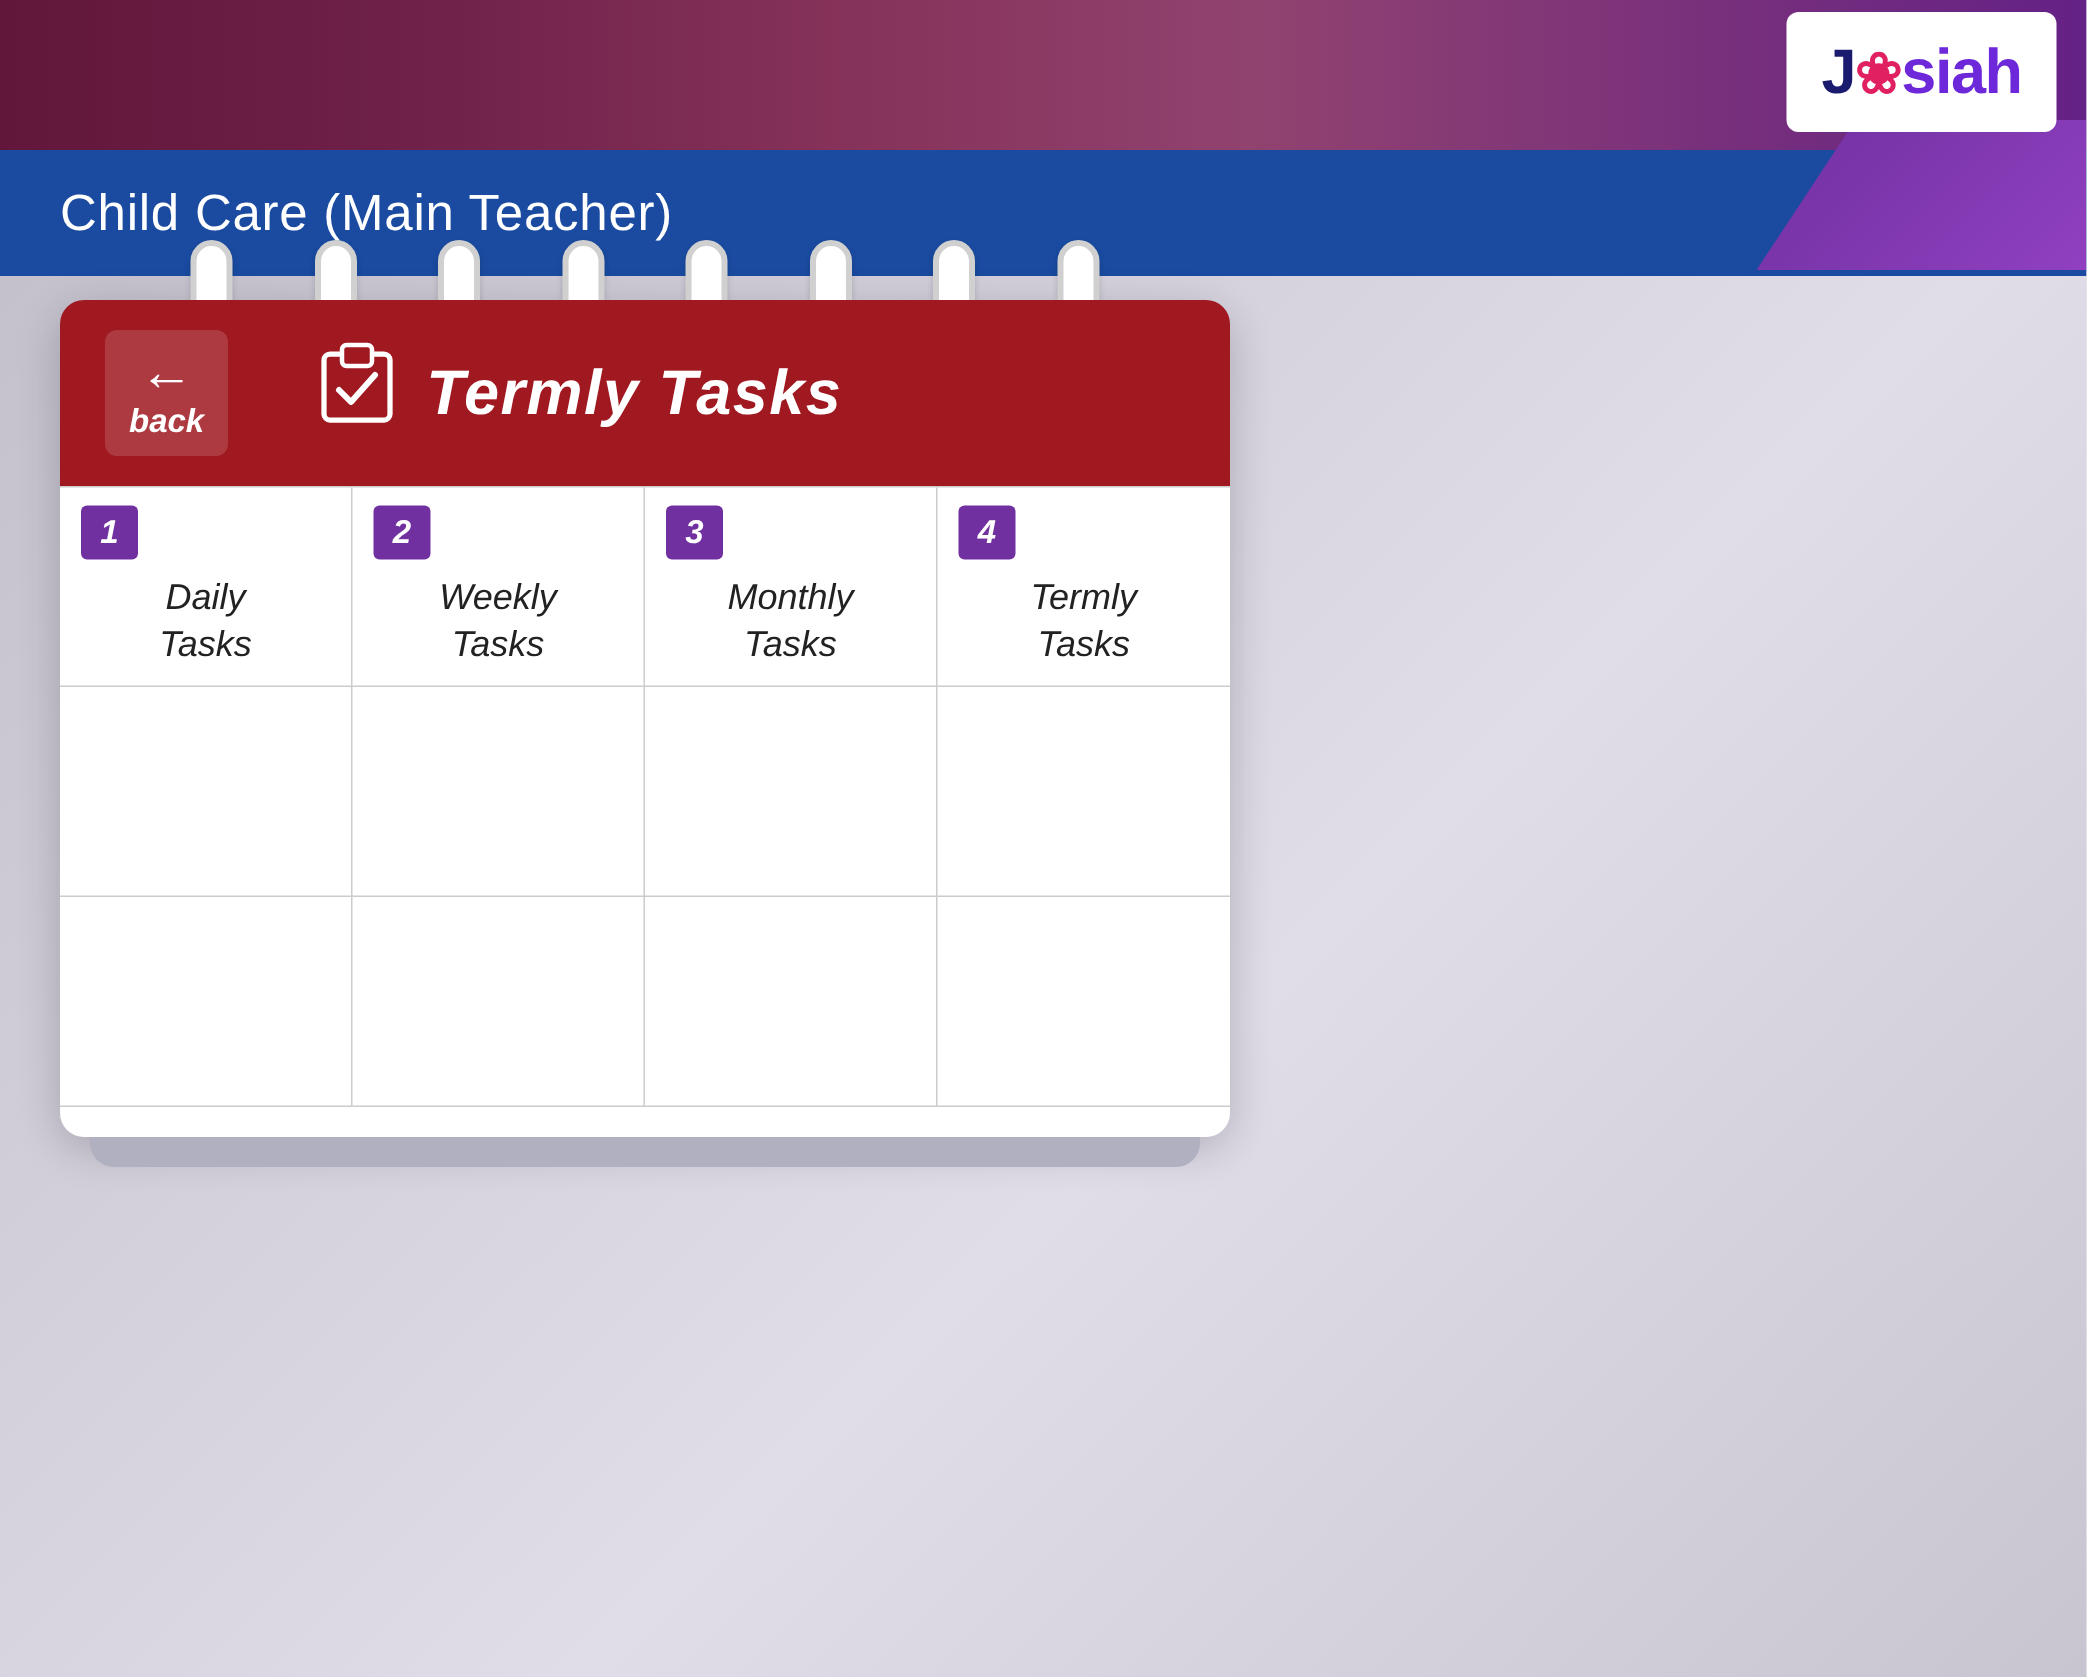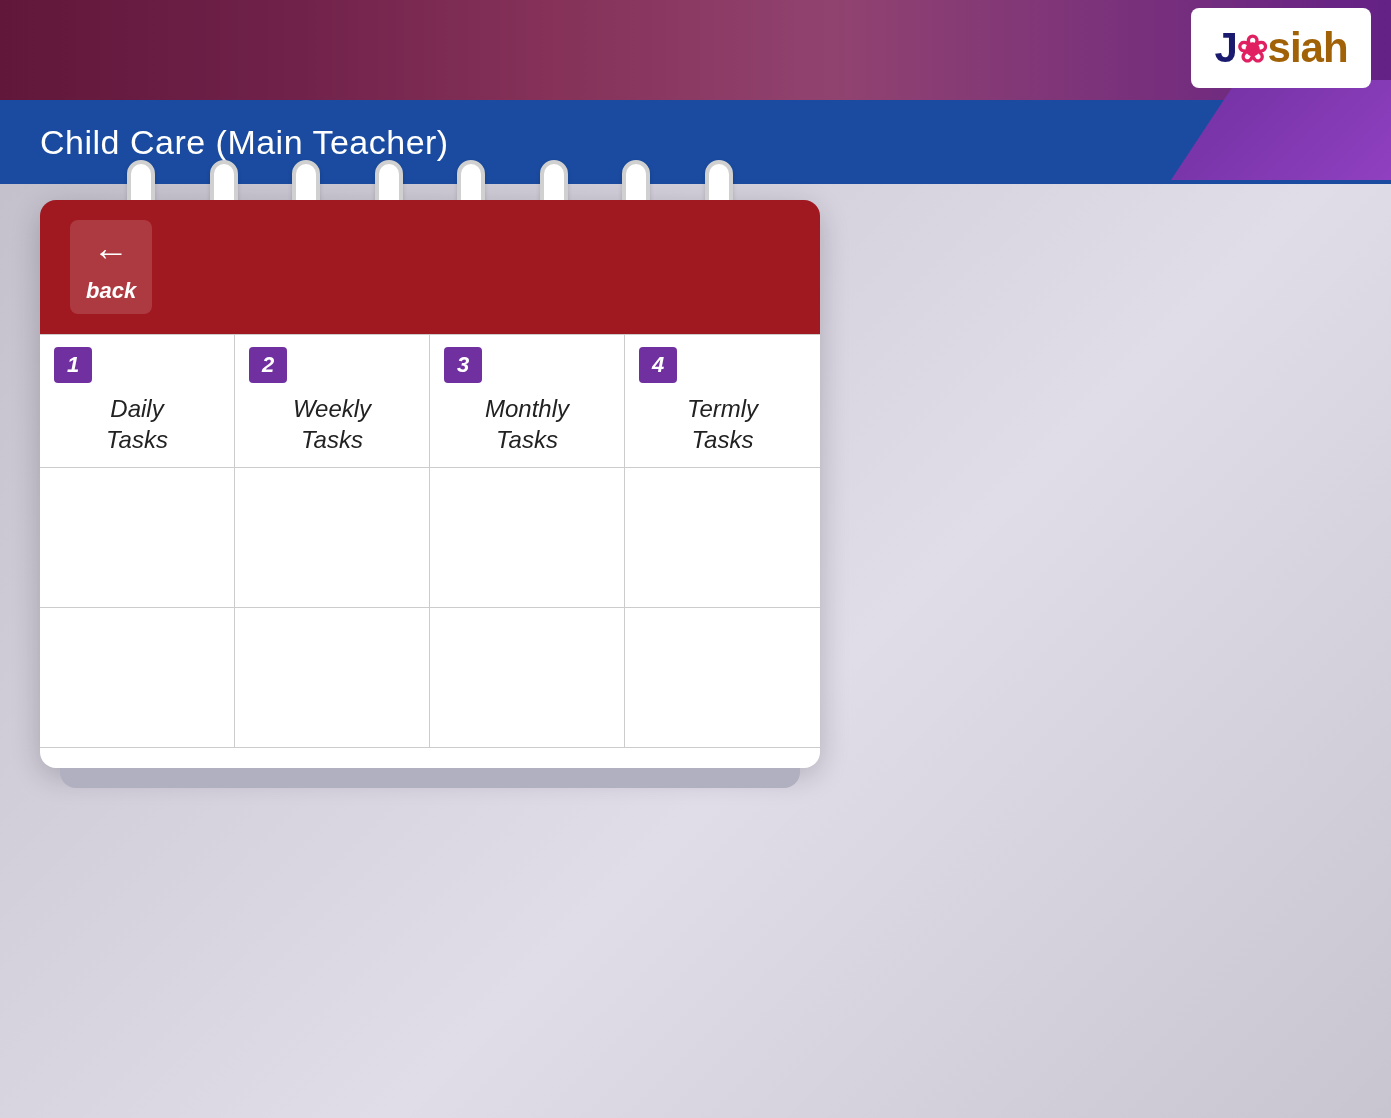--- a/index.html
+++ b/index.html
@@ -164,21 +164,21 @@
       color: white;
       font-size: 36px;
       line-height: 1;
     }
 
     .back-label {
       color: white;
       font-size: 22px;
       font-weight: bold;
       font-style: italic;
-      margin-top: 12px;
+      margin-top: 2px;
     }
 
     .header-title-area {
       display: flex;
       align-items: center;
       margin-left: 60px;
       flex: 1;
     }
 
     .clipboard-icon {
@@ -276,21 +276,21 @@
   </style>
 </head>
 <body>
 
 <div class="bg-overlay"></div>
 
 <div class="top-banner"></div>
 
 <div class="logo-box">
   <span class="logo-text">
-    J<span style="color:#e02060;font-size:38px;">❀</span><span style="color:#a16207;">siah</span>
+    J<span style="color:#e02060;font-size:38px;">❀</span><span style="color:#6d28d9;">siah</span>
   </span>
 </div>
 
 <div class="title-bar">
   <div class="title-accent"></div>
   <h1>Child Care (Main Teacher)</h1>
 </div>
 
 <div class="calendar-card">
 
@@ -303,20 +303,31 @@
     <div class="ring"></div>
     <div class="ring"></div>
     <div class="ring"></div>
   </div>
 
   <div class="calendar-header">
     <div class="back-btn">
       <span class="back-arrow">←</span>
       <span class="back-label">back</span>
     </div>
+    <div class="header-title-area">
+      <span class="clipboard-icon">
+        
+        <svg width="52" height="56" viewBox="0 0 52 56" fill="none" xmlns="http://www.w3.org/2000/svg">
+          <rect x="4" y="8" width="44" height="44" rx="4" stroke="white" stroke-width="3.5" fill="none"></rect>
+          <rect x="16" y="2" width="20" height="14" rx="3" stroke="white" stroke-width="3" fill="#a01820"></rect>
+          <polyline points="14,32 22,40 38,22" stroke="white" stroke-width="4" stroke-linecap="round" stroke-linejoin="round" fill="none"></polyline>
+        </svg>
+      </span>
+      <span class="header-title">Termly Tasks</span>
+    </div>
   </div>
 
   <div class="calendar-grid">
 
     <div class="grid-cell header-cell">
       <div class="cell-number">1</div>
       <div class="cell-label">Daily<br>Tasks</div>
     </div>
     <div class="grid-cell header-cell">
       <div class="cell-number">2</div>

